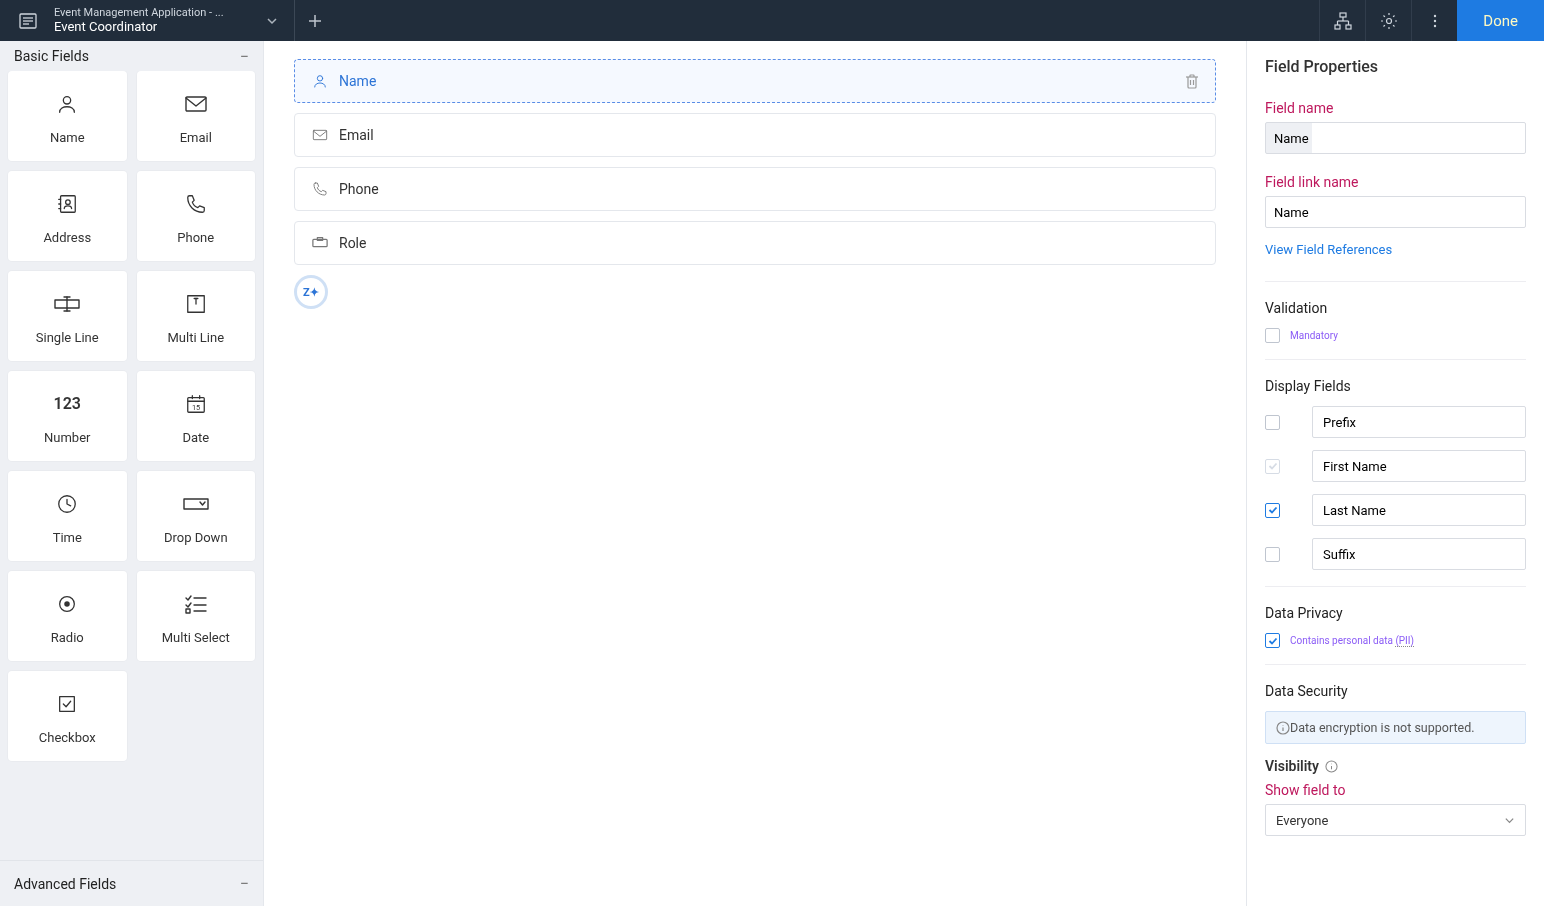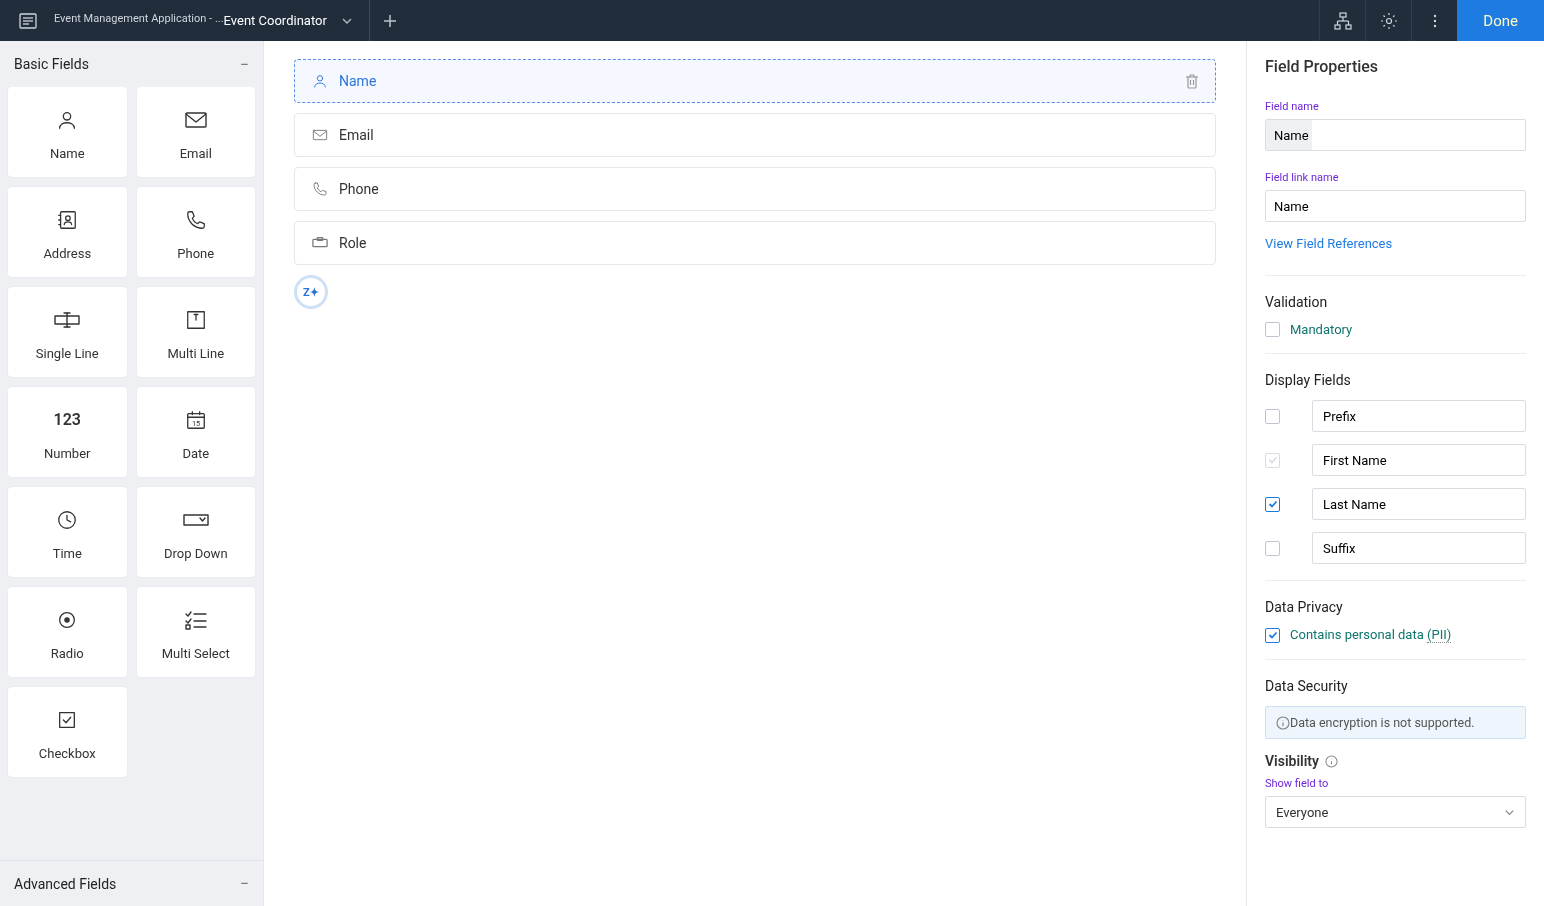--- a/index.html
+++ b/index.html
@@ -2,64 +2,64 @@
 <html><head>
 <meta charset="utf-8">
 <style>
 * { box-sizing: border-box; margin: 0; padding: 0; font-family: -apple-system, BlinkMacSystemFont, "Segoe UI", Roboto, sans-serif; }
 body { width: 1544px; height: 906px; overflow: hidden; background: #fff; display: flex; flex-direction: column; }
 
 
 .header { height: 41px; background: #212d3b; display: flex; align-items: stretch; color: #fff; }
 .header-left { display: flex; align-items: center; padding: 0 8px; }
 .app-icon { width: 40px; display: flex; align-items: center; justify-content: center; }
-.app-title-block { display: flex; flex-direction: row; justify-content: center; padding: 0 6px; min-width: 210px; }
+.app-title-block { display: flex; flex-direction: column; justify-content: center; padding: 0 6px; min-width: 210px; }
 .app-title { font-size: 11px; color: #cfd6de; line-height: 1.1; }
 .app-subtitle { font-size: 13px; color: #fff; line-height: 1.2; }
 .tab-chevron { width: 28px; display: flex; align-items: center; justify-content: center; opacity: .8; cursor: pointer; }
 .tab-divider { width: 1px; background: #3c4856; height: 100%; }
 .tab-add { width: 40px; display: flex; align-items: center; justify-content: center; opacity: .9; cursor: pointer; }
 .header-spacer { flex: 1; }
 .header-right { display: flex; align-items: stretch; }
 .header-btn { width: 46px; display: flex; align-items: center; justify-content: center; border-left: 1px solid #313d4c; cursor: pointer; }
 .done-btn { background: #1e7be2; color: #fef9c3; padding: 12px 26px; display: flex; align-items: center; font-size: 15px; cursor: pointer; }
 
 
 .main { flex: 1; display: flex; min-height: 0; }
 
 
 .sidebar { width: 264px; background: #eef0f4; border-right: 1px solid #e4e7ec; display: flex; flex-direction: column; }
-.section-header { height: 46px; padding: 0 14px; display: flex; align-items: center; justify-content: space-between; font-size: 14px; color: #222; cursor: pointer; }
+.section-header { height: 30px; padding: 0 14px; display: flex; align-items: center; justify-content: space-between; font-size: 14px; color: #222; cursor: pointer; }
 .section-collapse { font-size: 16px; color: #777; }
 .field-grid { flex: 1; padding: 0 8px 6px 8px; display: grid; grid-template-columns: 1fr 1fr; gap: 10px; align-content: start; overflow-y: auto; }
 .field-card { background: #fff; height: 90px; border-radius: 4px; display: flex; flex-direction: column; align-items: center; justify-content: center; gap: 10px; cursor: grab; box-shadow: 0 0 0 1px rgba(0,0,0,0.02); }
 .field-card-icon { height: 32px; display: flex; align-items: center; justify-content: center; }
 .field-card-label { font-size: 13px; color: #333; }
 .section-footer { height: 46px; padding: 0 14px; display: flex; align-items: center; justify-content: space-between; font-size: 14px; color: #222; border-top: 1px solid #e1e4e9; cursor: pointer; }
 
 
 .canvas { flex: 1; padding: 18px 30px; position: relative; background: #fff; }
 .form-field-row { height: 44px; border: 1px solid #e4e7ec; border-radius: 4px; margin-bottom: 10px; display: flex; align-items: center; padding: 0 16px; gap: 10px; color: #333; font-size: 14px; cursor: pointer; }
 .form-field-row.selected { border: 1.5px dashed #5a8de6; color: #2c74d6; background: #f5f9ff; }
 .form-field-row .field-icon { width: 18px; display: flex; align-items: center; justify-content: center; color: inherit; }
 .form-field-row .field-label { flex: 1; }
 .form-field-row .trash { color: #999; cursor: pointer; }
 .ai-badge { width: 34px; height: 34px; border-radius: 50%; border: 3px solid #cfe0f5; background: #fff; display: flex; align-items: center; justify-content: center; margin-top: 6px; color: #2c74d6; font-size: 11px; font-weight: bold; cursor: pointer; }
 
 
 .right-panel { width: 298px; border-left: 1px solid #e4e7ec; background: #fff; overflow-y: auto; padding: 16px 18px 24px; font-size: 13px; color: #333; }
 .panel-title { font-size: 16px; font-weight: 500; margin-bottom: 24px; }
-.prop-label { font-size: 11px; color: #6d28d9; margin-bottom: 6px; margin-top: 6px; }
+.prop-label { font-size: 14px; color: #be185d; margin-bottom: 6px; margin-top: 6px; }
 .prop-input { width: 100%; height: 32px; border: 1px solid #d9dce2; background: #fff; padding: 0 8px; font-size: 13px; border-radius: 2px; outline: none; margin-bottom: 14px; }
 .prop-input.name-val { background: linear-gradient(to right, #eef0f4 0, #eef0f4 46px, #fff 46px); }
 .prop-link { color: #1e7be2; font-size: 13px; cursor: pointer; margin-bottom: 8px; display: inline-block; }
 .prop-section { border-top: 1px solid #ededf1; margin-top: 16px; padding-top: 18px; }
 .section-title { font-size: 14px; font-weight: 400; margin-bottom: 12px; color: #222; }
 .check-row { display: flex; align-items: center; gap: 10px; margin-bottom: 10px; }
-.check-row label { font-size: 13px; color: #0f766e; }
+.check-row label { font-size: 10px; color: #8b5cf6; }
 .cbx { width: 15px; height: 15px; border: 1px solid #bfc5cf; background: #fff; display: inline-flex; align-items: center; justify-content: center; cursor: pointer; flex-shrink: 0; border-radius: 2px; }
 .cbx.checked { border-color: #1e7be2; color: #1e7be2; }
 .cbx.checked-faint { border-color: #d6dce5; color: #d6dce5; }
 .display-row { display: flex; align-items: center; gap: 12px; margin-bottom: 12px; }
 .display-input { flex: 1; height: 32px; border: 1px solid #d9dce2; padding: 0 10px; font-size: 13px; border-radius: 2px; background: #fff; margin-left: 20px; }
 .pii-abbr { display: inline-block; border-bottom: 1px dotted #888; }
 .info-box { border: 1px solid #cfe0f5; background: #eef5fd; padding: 8px 10px; font-size: 12.5px; color: #555; display: flex; align-items: center; gap: 0; border-radius: 2px; }
 .info-box .info-icon { color: #888; }
 .visibility-label { font-size: 14px; font-weight: 600; margin: 14px 0 8px; display: flex; align-items: center; gap: 6px; }
 .select-box { width: 100%; height: 32px; border: 1px solid #d9dce2; border-radius: 2px; display: flex; align-items: center; justify-content: space-between; padding: 0 10px; font-size: 13px; cursor: pointer; }

